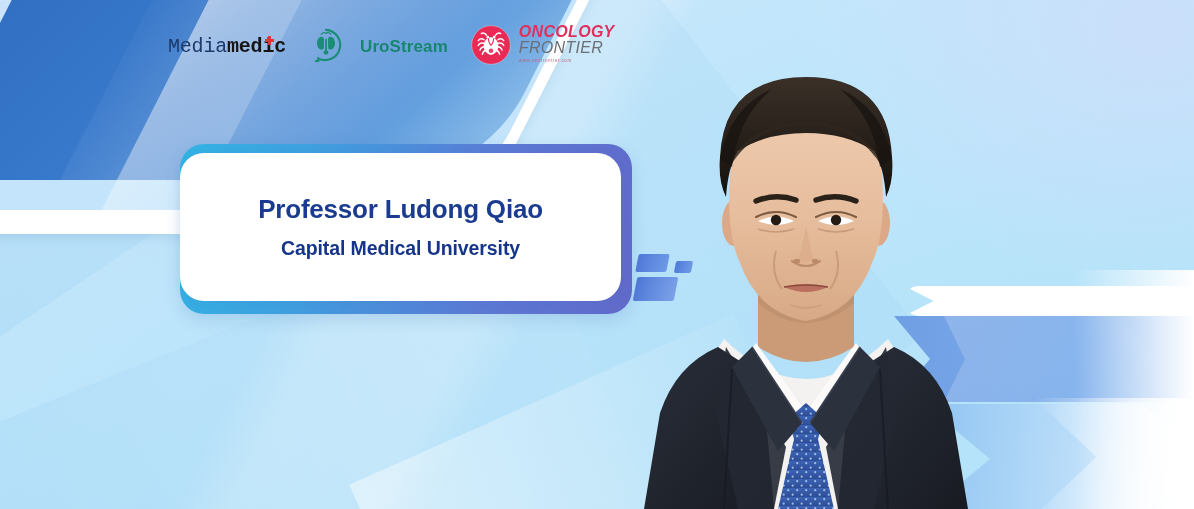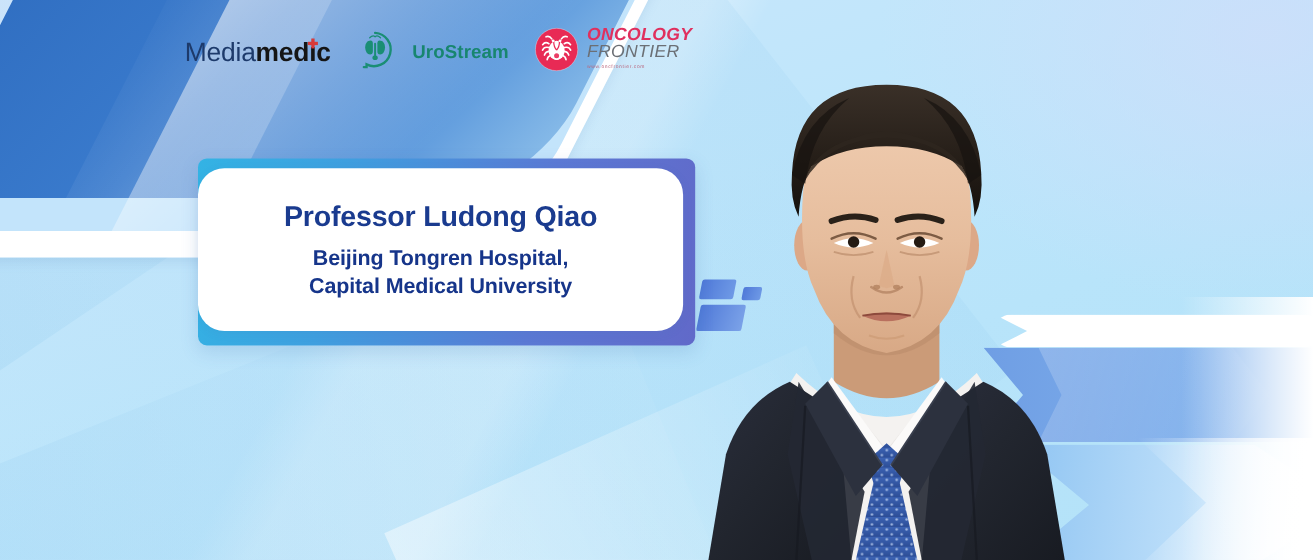--- a/index.html
+++ b/index.html
@@ -137,22 +137,22 @@
   
   .logo-bar{
     position:absolute; left:168px; top:24px;
     display:flex; align-items:center; gap:22px;
     z-index:6;
   }
   .logo{ display:flex; align-items:center; }
 
   
   .mm{
-    font-family:Liberation Sans, sans-serif;
-    font-size:24px; letter-spacing:-.2px; line-height:1;
+    font-family:Liberation Mono, monospace;
+    font-size:20px; letter-spacing:-.2px; line-height:1;
     position:relative; white-space:nowrap;
   }
   .mm .mm-a{ color:#1d3a6b; font-weight:400; }
   .mm .mm-b{ color:#151515; font-weight:700; }
   .mm .cross{
     position:absolute; top:-1px; right:12px;
     width:9px; height:9px;
   }
   .mm .cross:before,.mm .cross:after{
     content:""; position:absolute; background:#d83a3a;
@@ -179,21 +179,21 @@
   }
   .onc-3{
     color:#b8657d; font-size:4.5px; letter-spacing:.6px; display:block;
     margin-top:2px;
   }
 
   
   .card-wrap{
     position:absolute; left:180px; top:144px;
     width:452px; height:170px;
-    border-radius:8px;
+    border-radius:24px;
     background:linear-gradient(100deg,#33b3e4 0%,#3f9fdf 28%,#5b79d4 68%,#6169c9 100%);
     padding:9px 11px 13px 0;
     box-shadow:0 6px 16px rgba(60,110,180,.18);
     z-index:5;
   }
   .card{
     width:100%; height:100%;
     background:#ffffff;
     border-radius:24px;
     display:flex; flex-direction:column;
@@ -316,21 +316,20 @@
   </div>
 
   <div class="para para-a"></div>
   <div class="para para-b"></div>
   <div class="para para-c"></div>
 
   <div class="card-wrap">
     <div class="card">
       <div class="card-name">Professor Ludong Qiao</div>
       <div class="card-aff">
-        <span>Beijing Tongren Hospital,</span>
         <span>Capital Medical University</span>
       </div>
     </div>
   </div>
 
   <div class="portrait">
     <svg viewBox="0 0 400 462" aria-hidden="true">
       <defs>
         <linearGradient id="suit" x1="0" y1="0" x2="1" y2="1">
           <stop offset="0%" stop-color="#2a2e3c"></stop>

